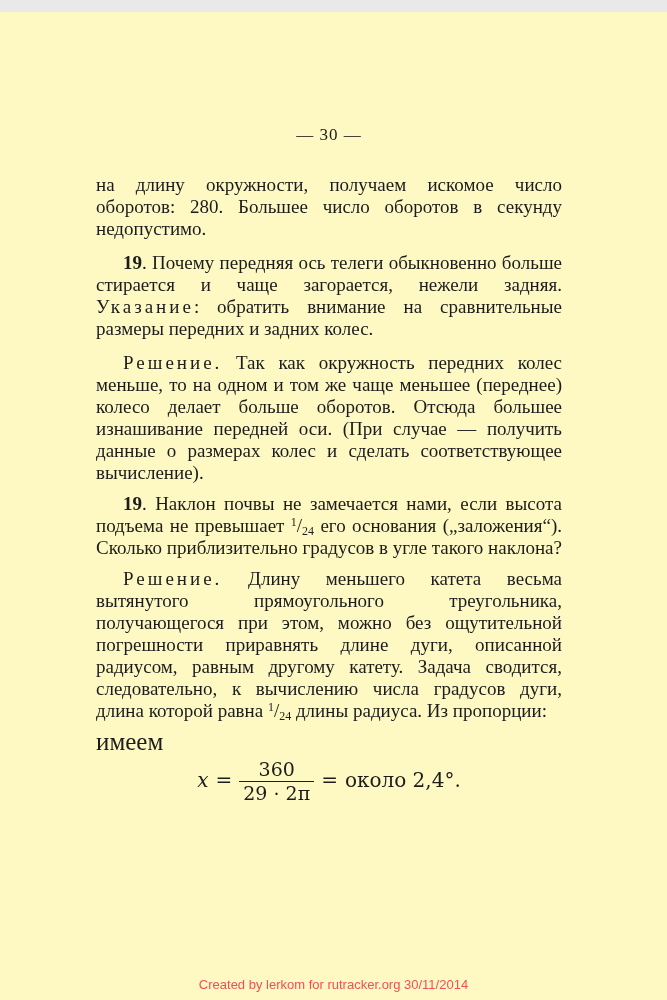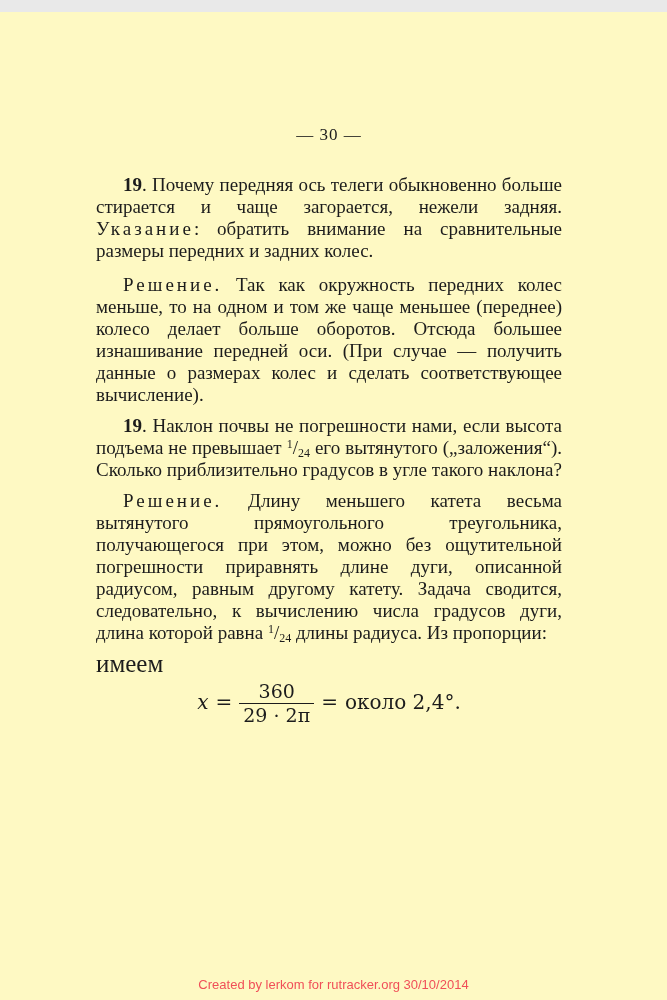--- a/index.html
+++ b/index.html
@@ -69,32 +69,33 @@
   }
 </style>
 </head>
 <body>
 
 <div class="page">
   <div class="content">
 
     <div class="pagenum">— 30 —</div>
 
+    <p class="para"><span>на длину окружности, получаем искомое число оборотов: 280.  Большее число оборотов в секунду недопустимо.</span></p>
 
     <p class="para indent"><span class="bnum">19</span><span>. Почему передняя ось телеги обыкновенно больше стирается и чаще загорается, нежели задняя. </span><span class="sperr">Указание</span><span>: обратить внимание на сравнительные размеры передних и задних колес.</span></p>
 
     <p class="para indent tight"><span class="sperr">Решение.</span><span> Так как окружность передних колес меньше, то на одном и том же чаще меньшее (переднее) колесо делает больше оборотов. Отсюда большее изнашивание передней оси. (При случае — получить данные о размерах колес и сделать соответствующее вычисление).</span></p>
 
-    <p class="para indent tight"><span class="bnum">19</span><span>. Наклон почвы не погрешности нами, если высота подъема не превышает </span><span class="tfrac"><sup>1</sup><span>/</span><sub>24</sub></span><span> его вытянутого („заложения“).  Сколько приблизительно градусов в угле такого наклона?</span></p>
+    <p class="para indent tight"><span class="bnum">19</span><span>. Наклон почвы не замечается нами, если высота подъема не превышает </span><span class="tfrac"><sup>1</sup><span>/</span><sub>24</sub></span><span> его основания („заложения“).  Сколько приблизительно градусов в угле такого наклона?</span></p>
 
     <p class="para indent tight"><span class="sperr">Решение.</span><span> Длину меньшего катета весьма вытянутого прямоугольного треугольника, получающегося при этом, можно без ощутительной погрешности приравнять длине дуги, описанной радиусом, равным другому катету.  Задача сводится, следовательно, к вычислению числа градусов дуги, длина которой равна </span><span class="tfrac"><sup>1</sup><span>/</span><sub>24</sub></span><span> длины радиуса.  Из пропорции:</span></p>
 
 
     <p class="have">имеем</p>
 
     <div class="formula second">
       <span class="var">x</span><span class="mop">=</span><span class="frac"><span class="fnum">360</span><span class="fden">29 · 2π</span></span><span class="mop">=</span><span>около  2,4°.</span>
     </div>
 
   </div>
 
-  <div class="credit">Created by lerkom for rutracker.org 30/10/2014</div>
+  <div class="credit">Created by lerkom for rutracker.org 30/11/2014</div>
 </div>
 
 </body></html>

